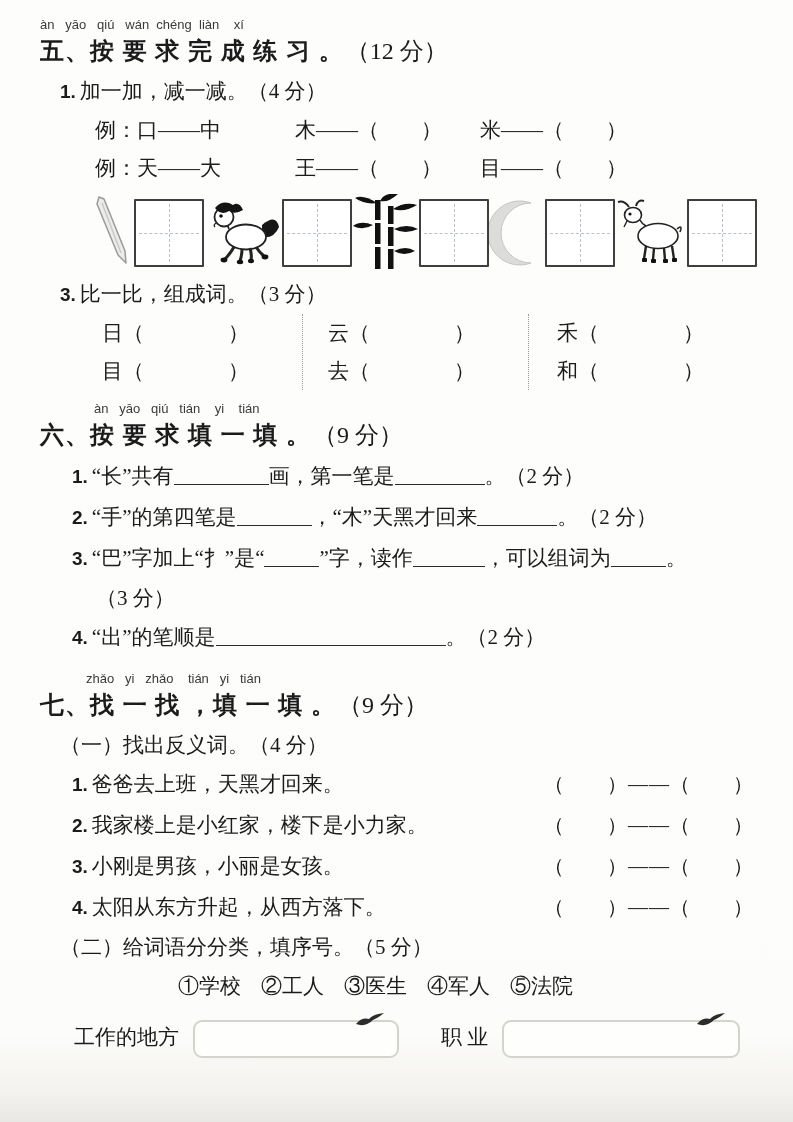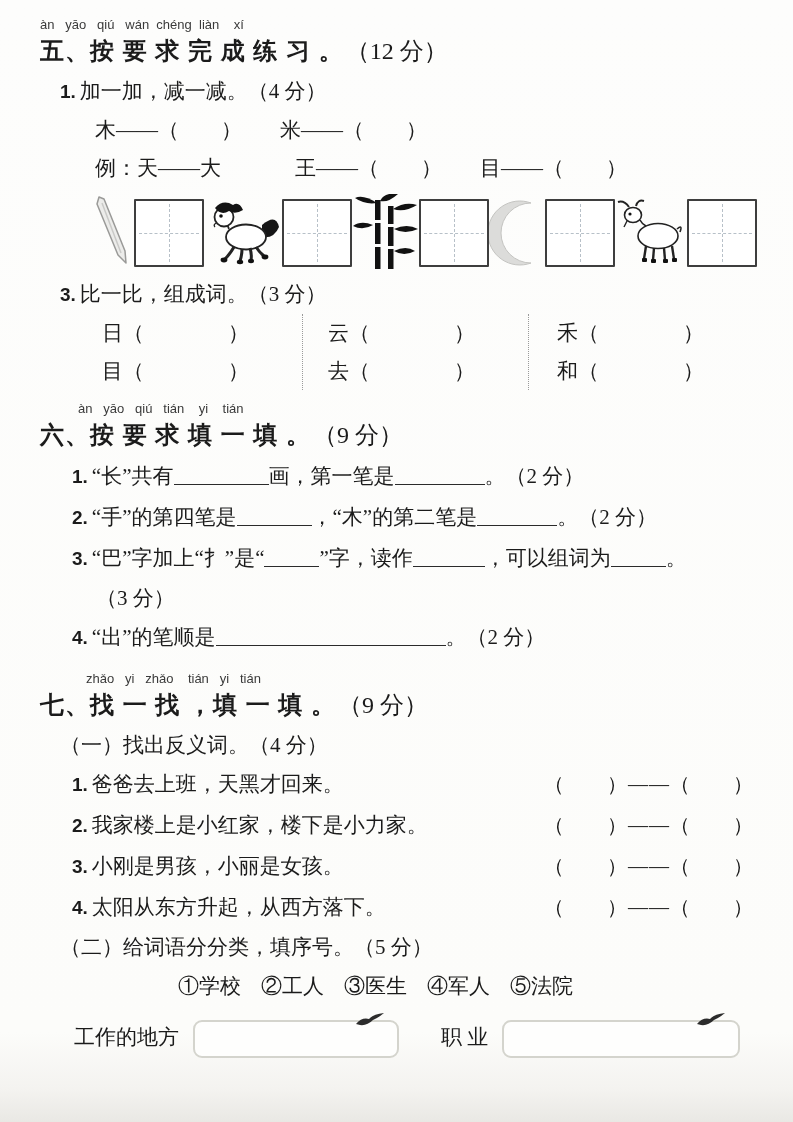--- a/index.html
+++ b/index.html
@@ -18,21 +18,21 @@
     background:linear-gradient(180deg,#fdfdfc 0%, #fcfcfa 92%, #f4f3f0 97%, #e9e8e4 100%);
   }
   .pinyin {
     display:block;
     font-family:"Liberation Sans", sans-serif;
     font-size:13px; color:#3a3a3a;
     white-space:pre;
     line-height:17px;
   }
   .p5 { }
-  .p6 { margin-left:38px; margin-top:10px; }
+  .p6 { margin-left:54px; margin-top:10px; }
   .p7 { margin-left:46px; margin-top:12px; }
   .sec-head { line-height:36px; white-space:nowrap; }
   .sec-title {
     font-family:"Liberation Sans", sans-serif;
     font-weight:bold; font-size:24px; letter-spacing:1px;margin-top:29px;
   }
   .sec-score { font-size:24px; margin-left:2px; }
   .q-line { margin-left:20px; line-height:38px; font-size:21px; white-space:nowrap; }
   .q-num {
     font-family:"Liberation Sans", sans-serif;
@@ -105,20 +105,21 @@
   <div class="sec-head">
     <span class="sec-title">五、按 要 求 完 成 练 习 。</span><span class="sec-score">（12 分）</span>
   </div>
 
   <div class="q-line">
     <span class="q-num">1.</span><span>加一加，减一减。（4 分）</span>
   </div>
 
   <div class="ex-grid">
     <div class="ex-row">
+      <span class="ex-cell c1">例：口——中</span>
       <span class="ex-cell c2">木——（　　）</span>
       <span class="ex-cell c3">米——（　　）</span>
     </div>
     <div class="ex-row">
       <span class="ex-cell c1">例：天——大</span>
       <span class="ex-cell c2">王——（　　）</span>
       <span class="ex-cell c3">目——（　　）</span>
     </div>
   </div>
 
@@ -224,21 +225,21 @@
   <span class="pinyin p6">àn   yāo   qiú   tián    yi    tián</span>
   <div class="sec-head">
     <span class="sec-title">六、按 要 求 填 一 填 。</span><span class="sec-score">（9 分）</span>
   </div>
 
   <div class="fill-line">
     <span class="q-num">1.</span><span>“长”共有</span><span class="blank b95"></span><span>画，第一笔是</span><span class="blank b90"></span><span>。（2 分）</span>
   </div>
 
   <div class="fill-line">
-    <span class="q-num">2.</span><span>“手”的第四笔是</span><span class="blank b75"></span><span>，“木”的第二笔是</span><span class="blank b80"></span><span>。（2 分）</span>
+    <span class="q-num">2.</span><span>“手”的第四笔是</span><span class="blank b75"></span><span>，“木”天黑才回来</span><span class="blank b80"></span><span>。（2 分）</span>
   </div>
 
   <div class="fill-line">
     <span class="q-num">3.</span><span>“巴”字加上“扌”是“</span><span class="blank b55"></span><span>”字，读作</span><span class="blank b72"></span><span>，可以组词为</span><span class="blank b55"></span><span>。</span>
   </div>
   <div class="fill-cont">（3 分）</div>
 
   <div class="fill-line">
     <span class="q-num">4.</span><span>“出”的笔顺是</span><span class="blank b230"></span><span>。（2 分）</span>
   </div>

